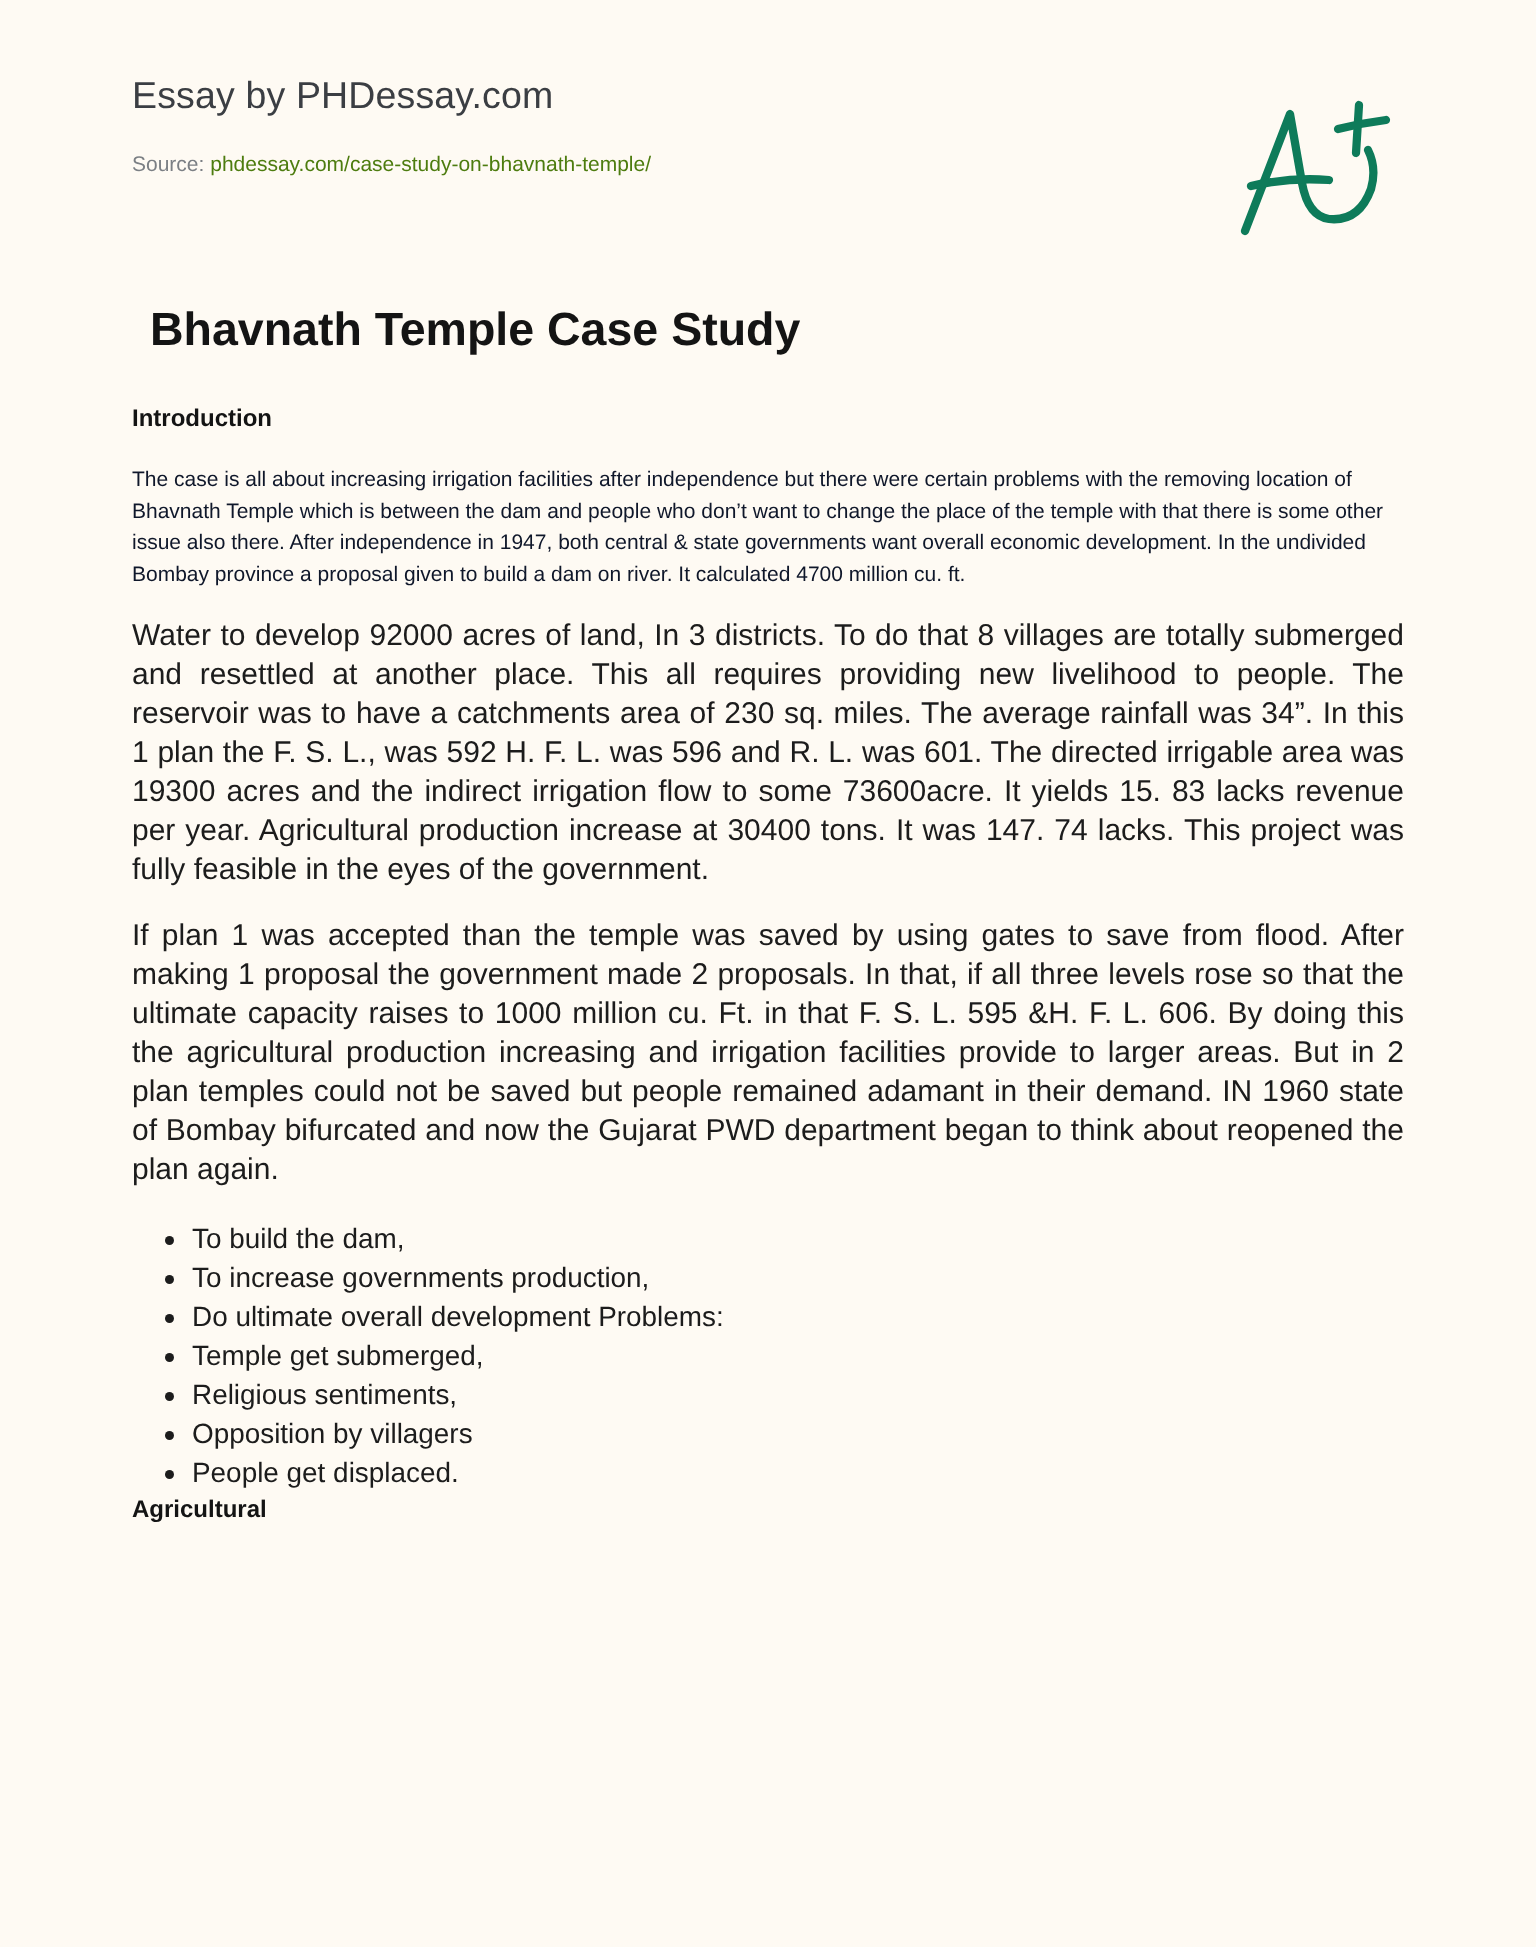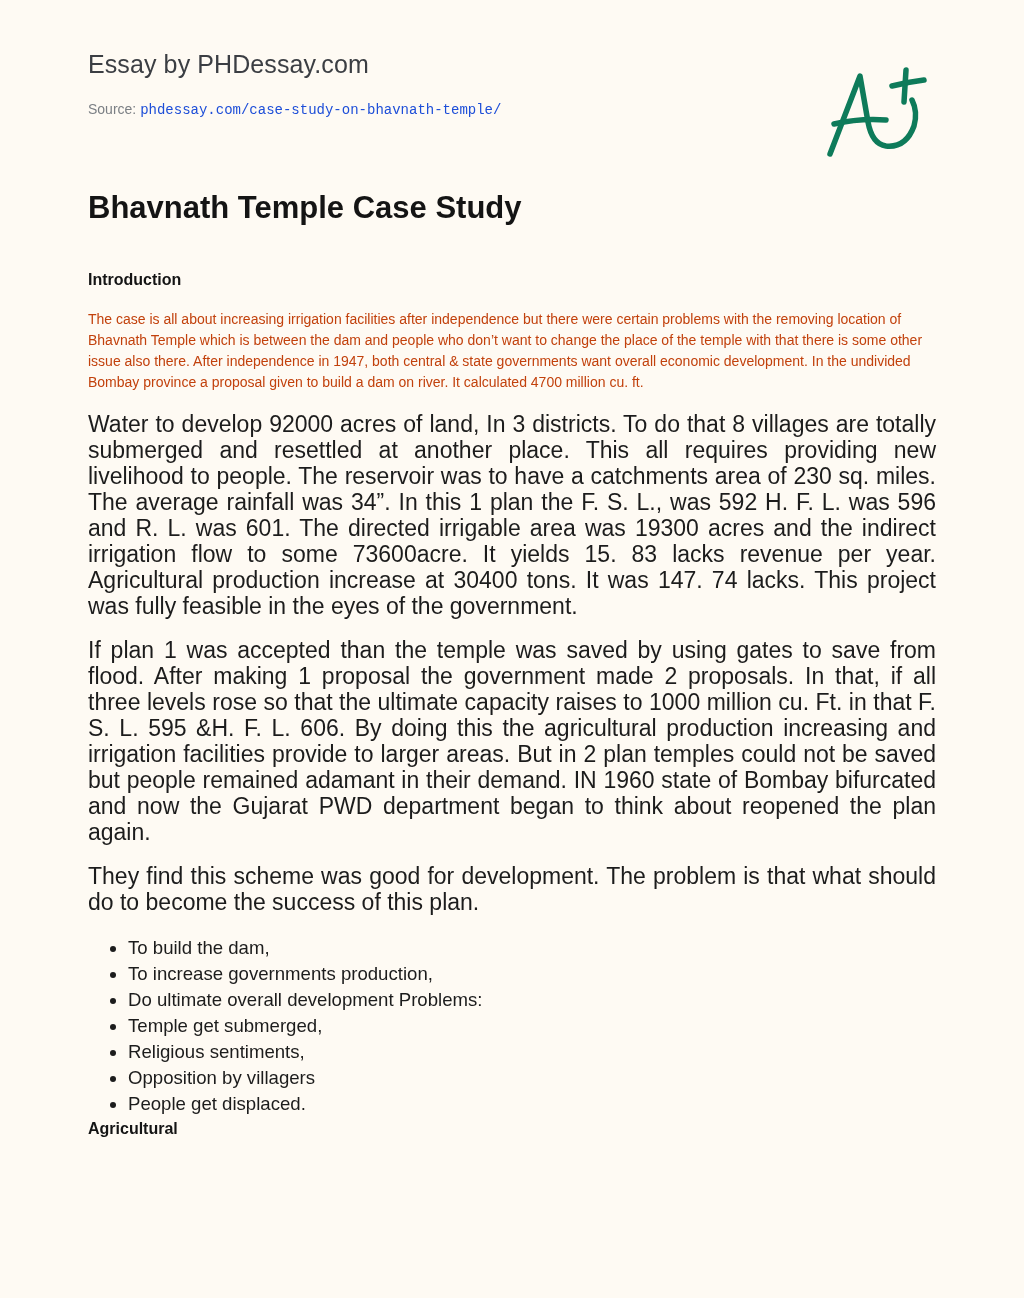--- a/index.html
+++ b/index.html
@@ -27,61 +27,60 @@
     }
     .source {
       position: absolute;
       left: 88px;
       top: 101px;
       font-size: 14px;
       color: #7b7f84;
       margin: 0;
     }
     .source a {
-      color: #1d4ed8;
+      color: #4d7c0f;
       text-decoration: none;
-      font-family: Liberation Mono, monospace;
     }
     .logo {
       position: absolute;
       left: 820px;
       top: 62px;
       width: 112px;
       height: 100px;
     }
     .doc-title {
       position: absolute;
       left: 88px;
       top: 190px;
       font-size: 31px;
       font-weight: bold;
       color: #141414;
-      margin: 0;
+      margin: 12px;
     }
     .content {
       position: absolute;
       left: 88px;
       top: 268px;
       width: 848px;
     }
     h2.section {
       font-size: 16px;
       font-weight: bold;
       margin: 0;
       color: #141414;
       line-height: 24px;
     }
     .intro {
       font-size: 14px;
       line-height: 21px;
       margin: 17px 0 0 0;
-      color: #c2410c;
+      color: #0f172a;
     }
     .para {
-      font-size: 23px;
+      font-size: 20px;
       line-height: 26px;
       margin: 0;
       text-align: justify;
       color: #1c1c1c;
     }
     .gap-18 { margin-top: 18px; }
     .gap-20 { margin-top: 20px; }
     ul.bullets {
       margin: 20px 0 0 0;
       padding: 0 0 0 40px;
@@ -117,21 +116,20 @@
 </div>
 
 <h1 class="doc-title">Bhavnath Temple Case Study</h1>
 
 <div class="content">
   <h2 class="section">Introduction</h2>
   <p class="intro">The case is all about increasing irrigation facilities after independence but there were certain problems with the removing location of Bhavnath Temple which is between the dam and people who don’t want to change the place of the temple with that there is some other issue also there. After independence in 1947, both central &amp; state governments want overall economic development. In the undivided Bombay province a proposal given to build a dam on river. It calculated 4700 million cu. ft.</p>
 
   <p class="para gap-18">Water to develop 92000 acres of land, In 3 districts. To do that 8 villages are totally submerged and resettled at another place. This all requires providing new livelihood to people. The reservoir was to have a catchments area of 230 sq. miles. The average rainfall was 34”. In this 1 plan the F. S. L., was 592 H. F. L. was 596 and R. L. was 601. The directed irrigable area was 19300 acres and the indirect irrigation flow to some 73600acre. It yields 15. 83 lacks revenue per year. Agricultural production increase at 30400 tons. It was 147. 74 lacks. This project was fully feasible in the eyes of the government.</p>
   <p class="para gap-18">If plan 1 was accepted than the temple was saved by using gates to save from flood. After making 1 proposal the government made 2 proposals. In that, if all three levels rose so that the ultimate capacity raises to 1000 million cu. Ft. in that F. S. L. 595 &amp;H. F. L. 606. By doing this the agricultural production increasing and irrigation facilities provide to larger areas. But in 2 plan temples could not be saved but people remained adamant in their demand. IN 1960 state of Bombay bifurcated and now the Gujarat PWD department began to think about reopened the plan again.</p>
-  <p class="para gap-18">They find this scheme was good for development. The problem is that what should do to become the success of this plan.</p>
 
   <ul class="bullets">
     <li>To build the dam,</li>
     <li>To increase governments production,</li>
     <li>Do ultimate overall development Problems:</li>
     <li>Temple get submerged,</li>
     <li>Religious sentiments,</li>
     <li>Opposition by villagers</li>
     <li>People get displaced.</li>
   </ul>

